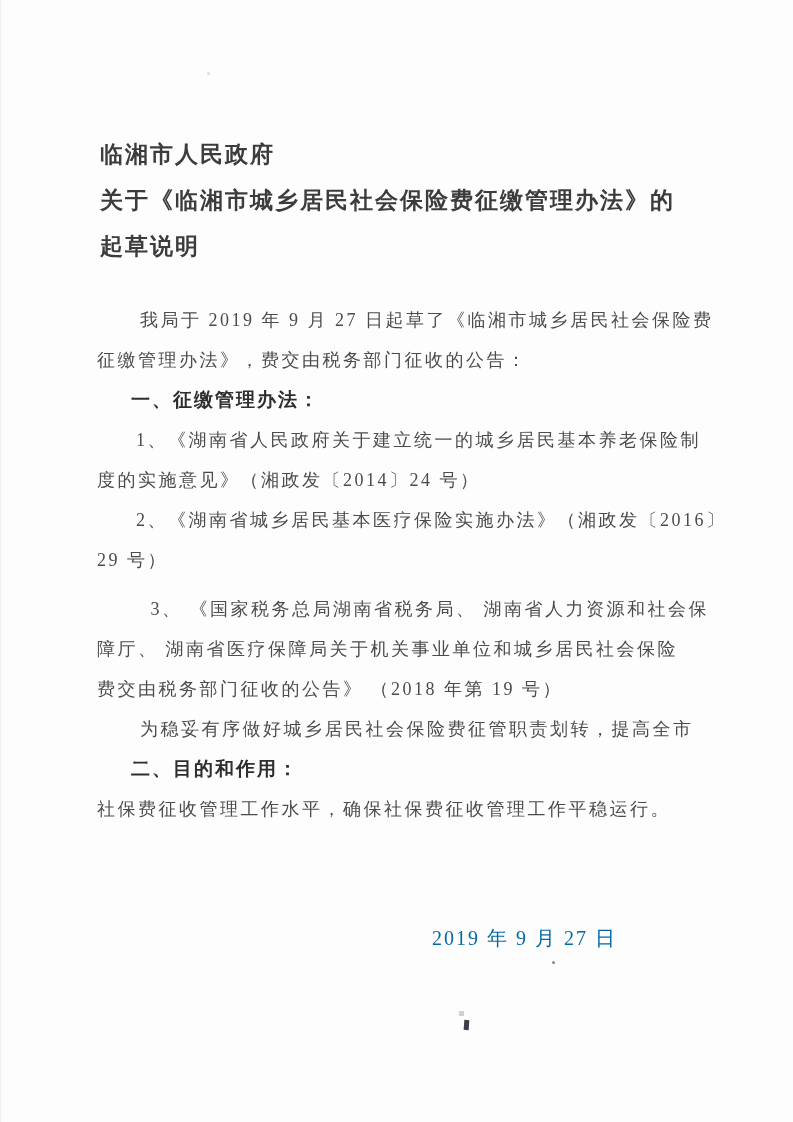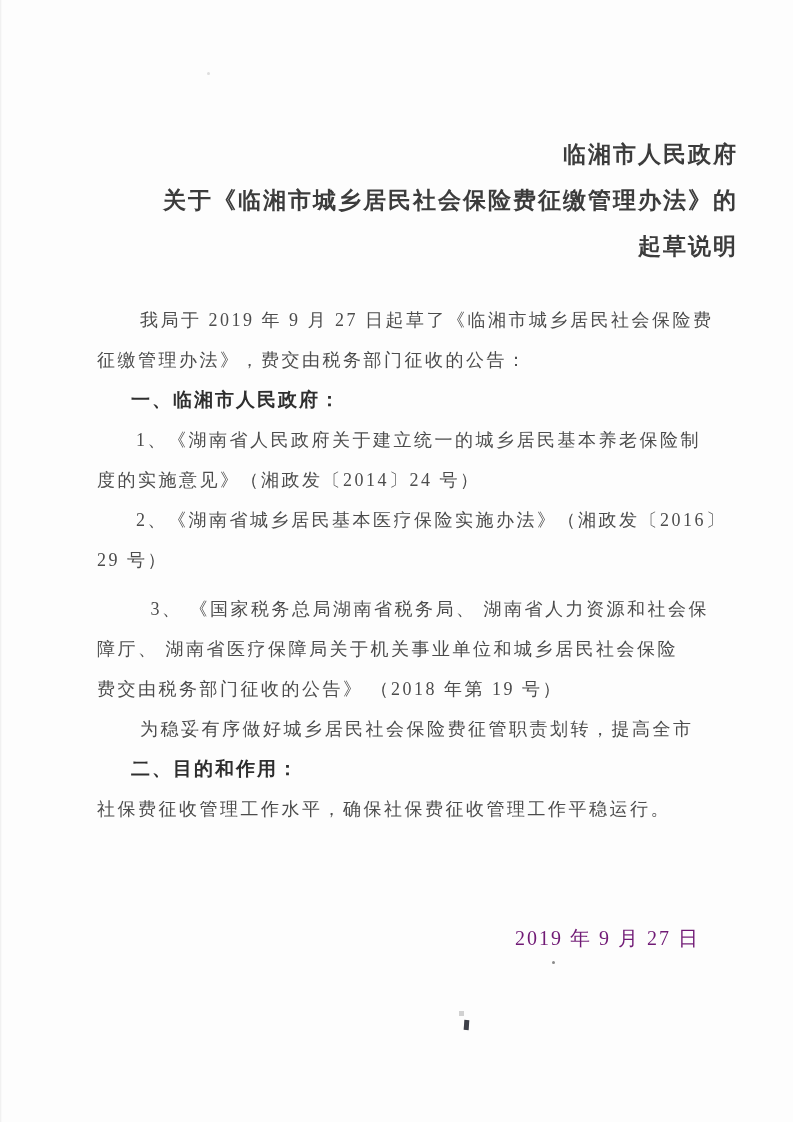--- a/index.html
+++ b/index.html
@@ -21,21 +21,21 @@
     position: absolute;
     left: 0; top: 0;
     width: 2px; height: 100%;
     background: linear-gradient(to right, #ededed, rgba(255,255,255,0));
   }
   .title-block {
     position: absolute;
     left: 100px;
     right: 55px;
     top: 132px;
-    text-align: right;
+    text-align: left;
     color: #3c3c3c;
   }
   .title-line {
     height: 46px;
     line-height: 46px;
     font-size: 23px;
     font-weight: 600;
     letter-spacing: 2px;
     white-space: pre;
   }
@@ -60,28 +60,28 @@
     font-family: "Liberation Sans", "DejaVu Sans", sans-serif;
     font-weight: 700;
     font-size: 19px;
     color: #2e2e2e;
     letter-spacing: 2px;
   }
   .gap-before { margin-top: 9px; text-align: right; }
   .date-block {
     position: absolute;
     top: 918px;
-    left: 420px;
+    left: 432px;
     width: 280px;
     height: 40px;
     line-height: 40px;
-    text-align: right;
+    text-align: left;
     font-size: 20px;
     letter-spacing: 2px;
-    color: #701a75;
+    color: #0369a1;
     white-space: pre;
   }
   
   .speck {
     position: absolute;
   }
   .speck-dot-under-date {
     left: 552px; top: 961px;
     width: 3px; height: 3px;
     background: #8a8a8a;
@@ -114,21 +114,21 @@
 
   <div class="title-block">
     <div class="title-line">临湘市人民政府</div>
     <div class="title-line">关于《临湘市城乡居民社会保险费征缴管理办法》的</div>
     <div class="title-line">起草说明</div>
   </div>
 
   <div class="body-block">
     <div class="line ind-para">我局于 2019 年 9 月 27 日起草了《临湘市城乡居民社会保险费</div>
     <div class="line">征缴管理办法》，费交由税务部门征收的公告：</div>
-    <div class="line heading">一、临湘市人民政府：</div>
+    <div class="line heading">一、征缴管理办法：</div>
     <div class="line ind-item">1、《湖南省人民政府关于建立统一的城乡居民基本养老保险制</div>
     <div class="line">度的实施意见》（湘政发〔2014〕24 号）</div>
     <div class="line ind-item">2、《湖南省城乡居民基本医疗保险实施办法》（湘政发〔2016〕</div>
     <div class="line">29 号）</div>
     <div class="line ind-item gap-before">3、 《国家税务总局湖南省税务局、 湖南省人力资源和社会保</div>
     <div class="line">障厅、 湖南省医疗保障局关于机关事业单位和城乡居民社会保险</div>
     <div class="line">费交由税务部门征收的公告》 （2018 年第 19 号）</div>
     <div class="line ind-para">为稳妥有序做好城乡居民社会保险费征管职责划转，提高全市</div>
     <div class="line heading">二、目的和作用：</div>
     <div class="line">社保费征收管理工作水平，确保社保费征收管理工作平稳运行。</div>

